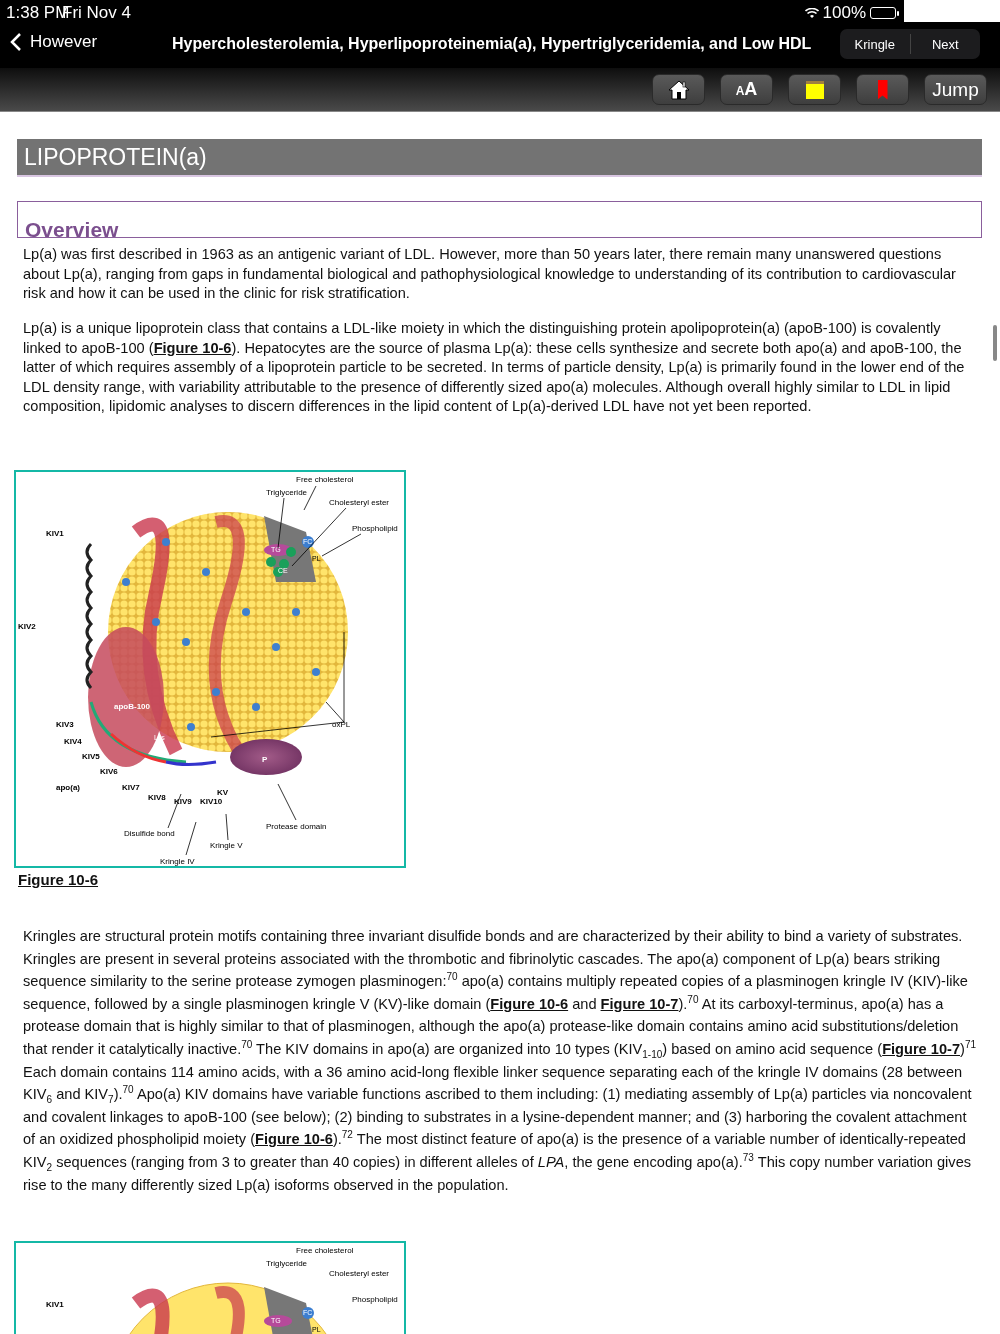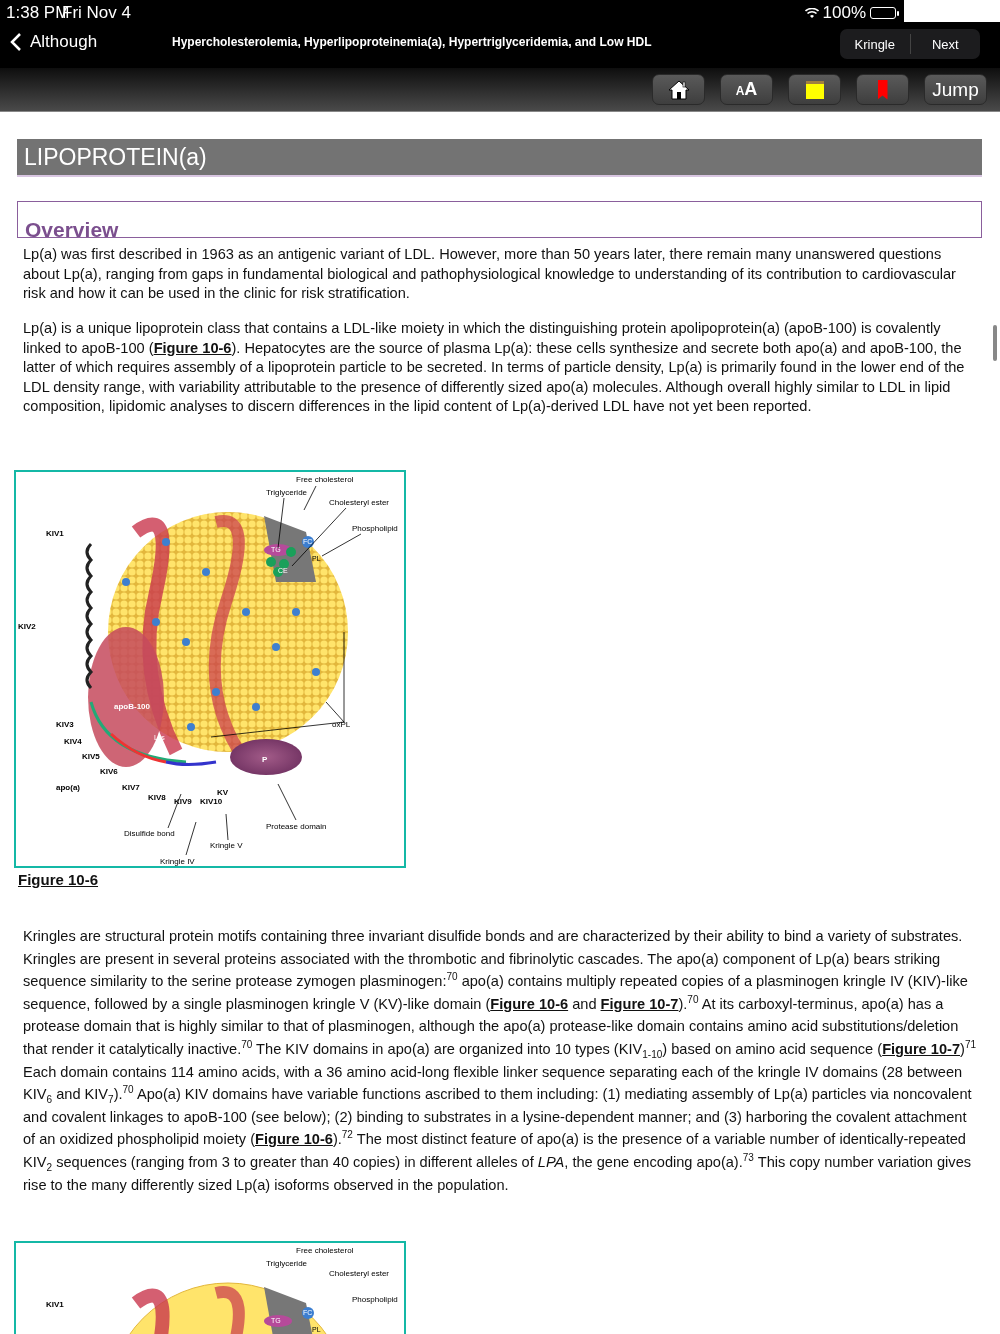--- a/index.html
+++ b/index.html
@@ -11,21 +11,21 @@
   .statusbar .time { position: absolute; left: 6px; top: 3px; }
   .statusbar .date { position: absolute; left: 62px; top: 3px; }
   .statusbar .right { position: absolute; right: 8px; top: 3px; display: flex; align-items: center; gap: 4px; }
   .battery { width: 26px; height: 12px; border: 1.5px solid #fff; border-radius: 3px; padding: 1px; position: relative; }
   .battery::after { content: ""; position: absolute; right: -4px; top: 3px; width: 2px; height: 5px; background: #fff; border-radius: 1px; }
   .battery .fill { height: 100%; background: #fff; border-radius: 1px; }
 
   
   .navbar { position: absolute; top: 22px; left: 0; width: 1000px; height: 46px; background: #000; color: #fff; }
   .back { position: absolute; left: 10px; top: 10px; display: flex; align-items: center; gap: 8px; font-size: 17px; cursor: pointer; }
-  .navtitle { position: absolute; left: 172px; top: 13px; font-size: 12px; font-weight: bold; white-space: nowrap; }
+  .navtitle { position: absolute; left: 172px; top: 13px; font-size: 16px; font-weight: bold; white-space: nowrap; }
   .segctl { position: absolute; left: 840px; top: 7px; width: 140px; height: 30px; background: #1c1c1e; border-radius: 7px; display: flex; align-items: center; font-size: 13px; }
   .segctl .seg { flex: 1; text-align: center; cursor: pointer; }
   .segctl .sep { width: 1px; height: 20px; background: #444; }
 
   
   .toolbar { position: absolute; top: 68px; left: 0; width: 1000px; height: 44px; background: linear-gradient(#0e0e0e, #4a4a4a); border-bottom: 1px solid #888; }
   .tbtn { position: absolute; top: 6px; height: 31px; border-radius: 7px; background: linear-gradient(#5a5a5a, #3e3e3e); border: 1px solid #2a2a2a; display: flex; align-items: center; justify-content: center; color: #fff; cursor: pointer; }
   .tbtn.home { left: 652px; width: 53px; }
   .tbtn.font { left: 720px; width: 53px; font-weight: bold; }
   .tbtn.note { left: 788px; width: 53px; }
@@ -71,21 +71,21 @@
     <span>100%</span>
     <span class="battery"><span class="fill" id="battery-fill" style="width: 100%;"></span></span>
   </span>
 </div>
 
 <div class="navbar">
   <div class="back">
     <svg width="12" height="20" viewBox="0 0 12 20">
         <path d="M10 2 L2 10 L10 18" stroke="#fff" stroke-width="2.5" fill="none"></path>
       </svg>
-    <span>Although</span>
+    <span>However</span>
   </div>
   <div class="navtitle">Hypercholesterolemia, Hyperlipoproteinemia(a), Hypertriglyceridemia, and Low HDL</div>
   <div class="segctl">
     <span class="seg">Kringle</span>
     <span class="sep"></span>
     <span class="seg">Next</span>
   </div>
 </div>
 
 <div class="toolbar">

